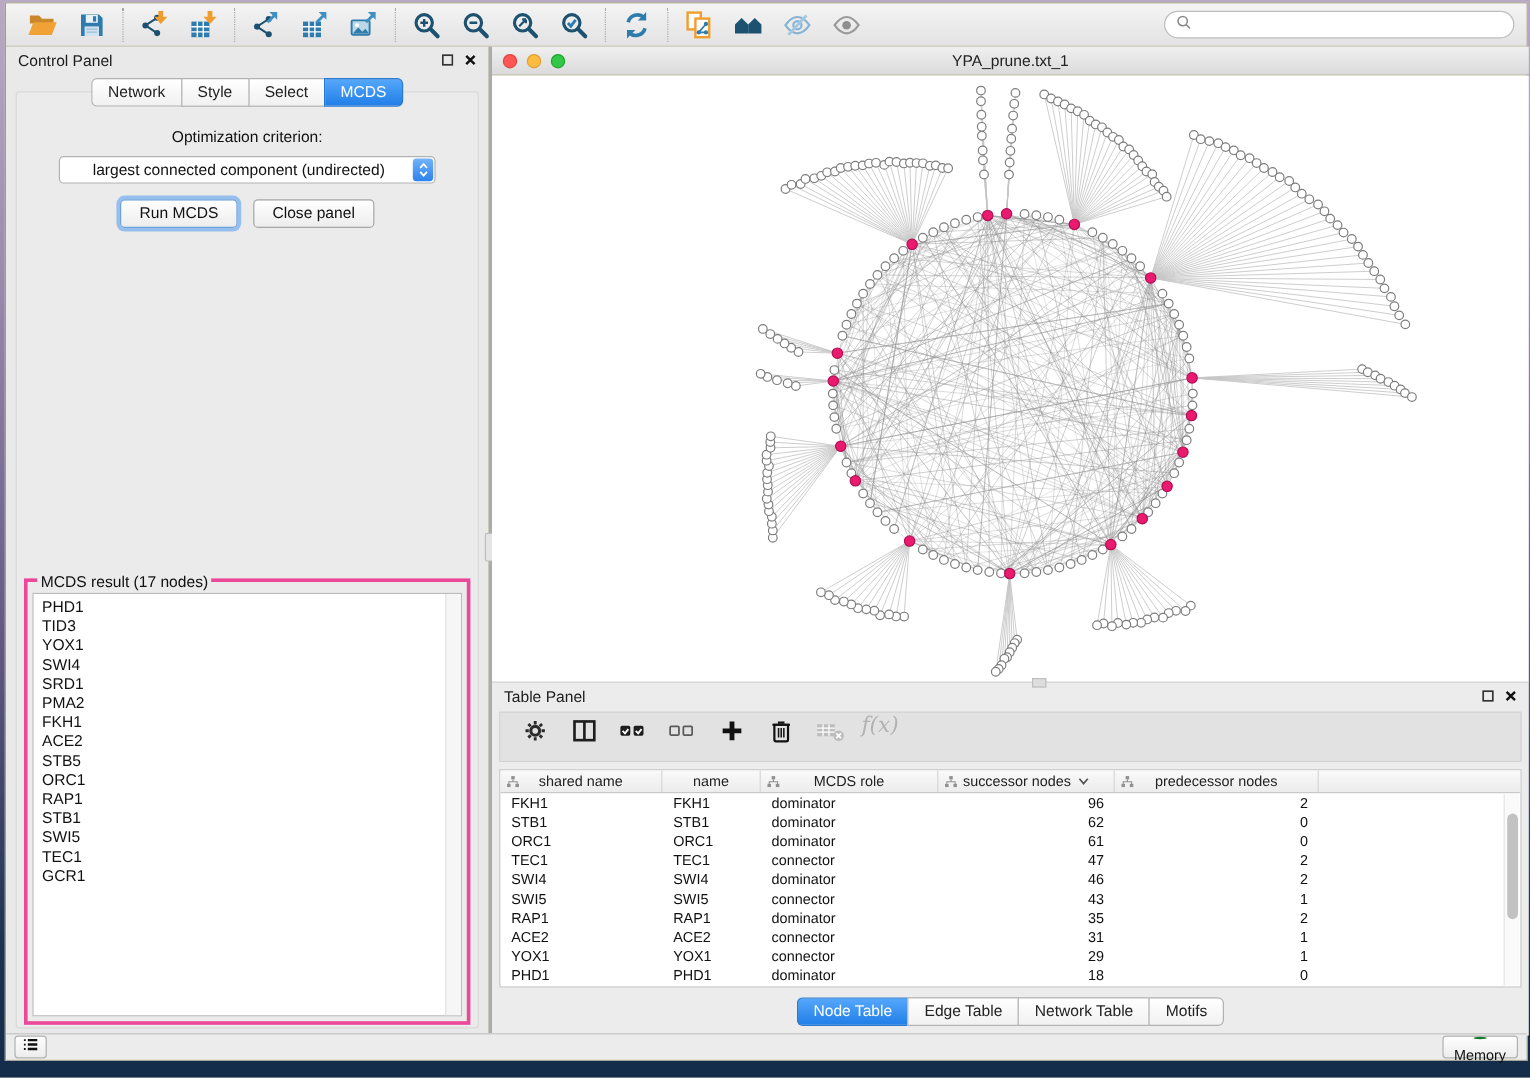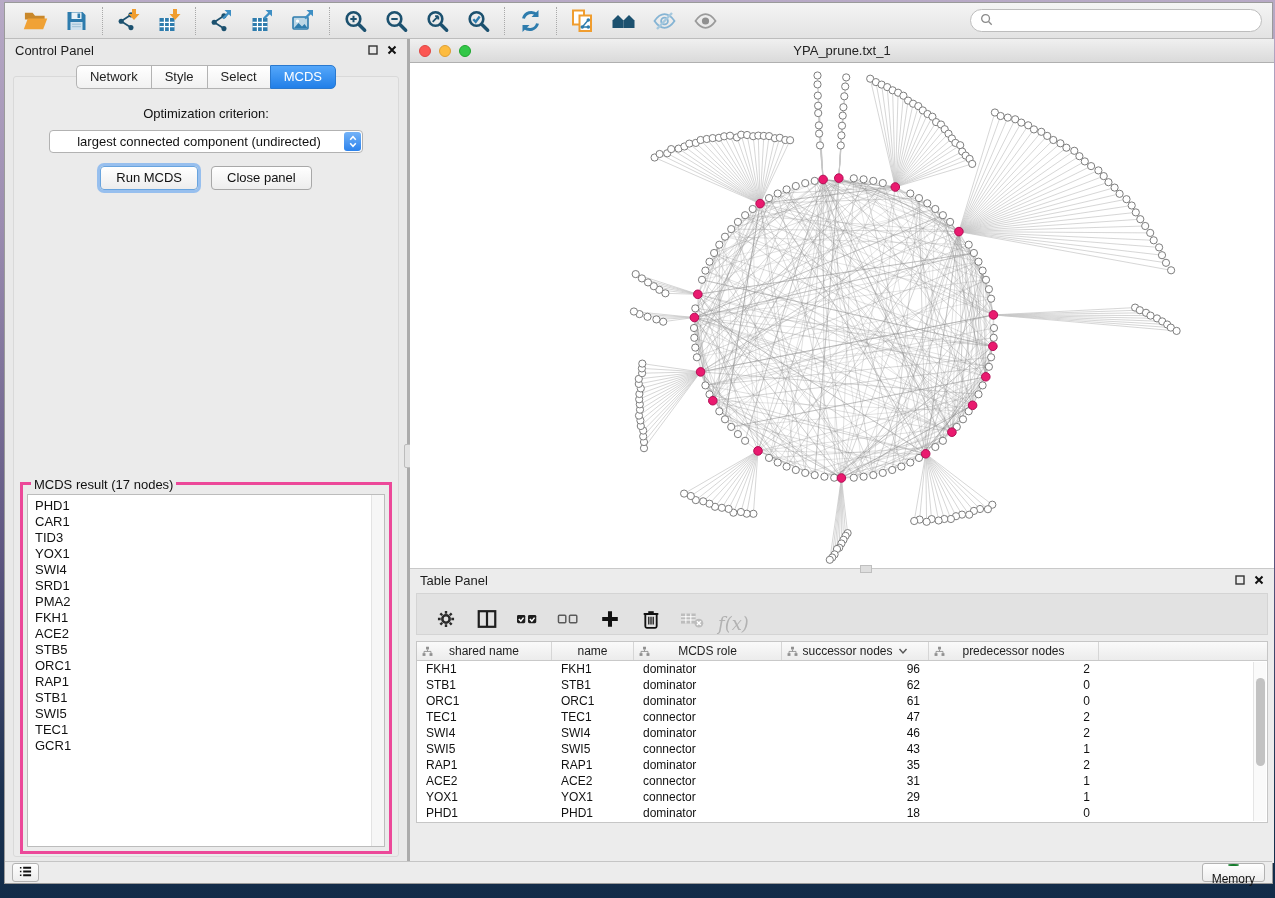--- a/index.html
+++ b/index.html
@@ -60,21 +60,21 @@
     border-bottom:1px solid #b0b0b0; display:flex; align-items:center; justify-content:center; font-size:13px; color:#222; }
   .lights { position:absolute; left:9px; top:6px; display:flex; gap:8px; }
   .light { width:12px; height:12px; border-radius:50%; }
   .net-canvas { position:absolute; left:0; top:24px; width:864px; height:506px; background:#fff; border-bottom:1px solid #c9c9c9; }
   .net-canvas svg { position:absolute; inset:0; }
   .h-grip { position:absolute; left:450px; top:526px; width:12px; height:8px; background:#dedede; border:1px solid #bfbfbf; z-index:3; }
 
   
   .tp { position:absolute; left:0; top:530px; width:864px; height:294px; background:#ececec; }
   .tp-toolbar { margin:2px 6px 0; height:42px; background:#e2e2e2; border:1px solid #d4d4d4;
-    display:flex; align-items:flex-end; gap:7px; padding:0 12px; }
+    display:flex; align-items:flex-start; gap:7px; padding:0 12px; }
   .tico { width:34px; height:30px; display:flex; align-items:center; justify-content:center; }
   .tico svg { width:24px; height:22px; }
   .fx { font-family:"DejaVu Serif", serif; font-style:italic; font-size:18px; color:#b2b2b2; padding-left:2px; }
   .twrap { margin:6px 6px 0; height:182px; background:#fff; border:1px solid #c6c6c6; position:relative; overflow:hidden; }
   .thead { display:flex; height:19px; background:linear-gradient(#fafafa,#ececec); border-bottom:1px solid #c9c9c9; }
   .th { position:relative; display:flex; align-items:center; justify-content:center; gap:5px;
     font-size:12px; color:#222; border-right:1px solid #d6d6d6; flex:none; }
   .th .hicon { position:absolute; left:5px; top:4px; }
   .th-fill { flex:1; border-right:none; }
   .tr { display:flex; height:16px; align-items:center; font-size:12px; color:#111; }
@@ -280,21 +280,20 @@
       <div class="btn-row">
         <button class="btn focused">Run MCDS</button>
         <button class="btn">Close panel</button>
       </div>
       <div class="cp-spacer"></div>
       <div class="result-group">
         <span class="result-legend">MCDS result (17 nodes)</span>
         <div class="listbox">
           <div class="mcds-list" id="mcds-list">
               <div>PHD1</div>
-              <div>CAR1</div>
               <div>TID3</div>
               <div>YOX1</div>
               <div>SWI4</div>
               <div>SRD1</div>
               <div>PMA2</div>
               <div>FKH1</div>
               <div>ACE2</div>
               <div>STB5</div>
               <div>ORC1</div>
               <div>RAP1</div>
@@ -1319,20 +1318,26 @@
               <div class="td" style="width: 82px;">PHD1</div>
               <div class="td" style="width: 148px;">dominator</div>
               <div class="td right" style="width: 147px;">18</div>
               <div class="td right" style="width: 170px;">0</div>
             </div>
           </div>
         <div class="tp-scroll">
             <div class="tp-thumb"></div>
           </div>
       </div>
+      <div class="tp-footer" id="tp-footer">
+          <div class="tab active">Node Table</div>
+          <div class="tab">Edge Table</div>
+          <div class="tab">Network Table</div>
+          <div class="tab">Motifs</div>
+        </div>
     </div>
   </div>
 
   <div class="status">
     <span class="sq-btn">
       <span>
         <svg viewBox="0 0 16 14" width="15" height="13">
             <path d="M2 3h1.6M2 7h1.6M2 11h1.6" stroke="#111" stroke-width="1.7"></path>
             <path d="M5.5 3H14M5.5 7H14M5.5 11H14" stroke="#111" stroke-width="2.2"></path>
           </svg>

